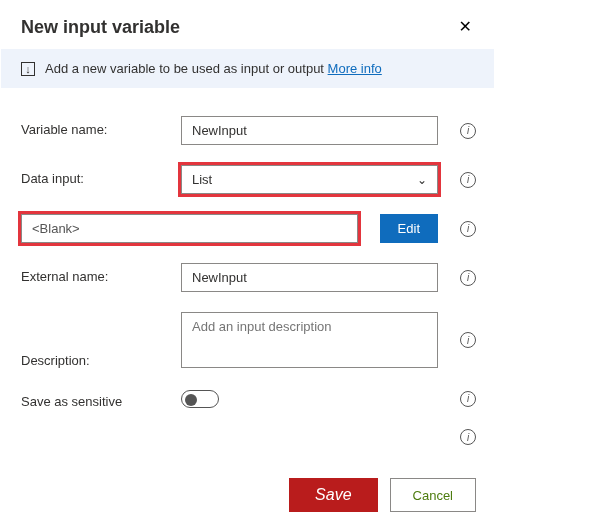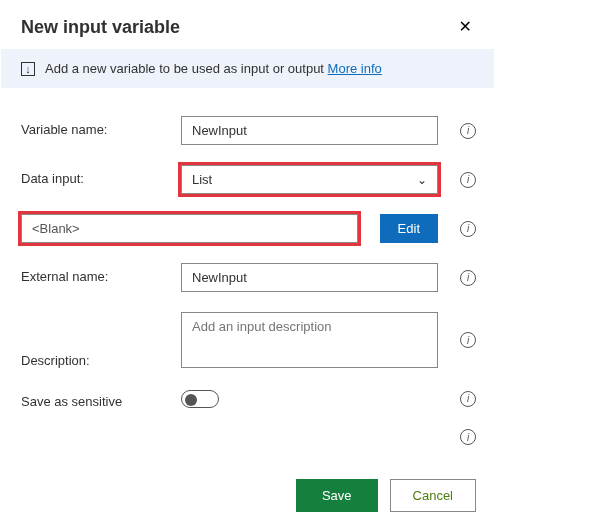--- a/index.html
+++ b/index.html
@@ -28,21 +28,21 @@
   .toggle { width:38px; height:18px; border-radius:10px; position:relative; cursor:pointer; }
   .toggle .knob { width:12px; height:12px; border-radius:50%; position:absolute; top:3px; }
   .toggle.off { background:#fff; border:1px solid #555; }
   .toggle.off .knob { background:#555; left:3px; }
   .toggle.on { background:#0f6cbd; border:1px solid #0f6cbd; }
   .toggle.on .knob { background:#fff; right:3px; }
   .toggle-row { display:flex; align-items:center; justify-content:space-between; flex:1; }
   .toggle-group { display:flex; align-items:center; width:100%; }
   .opt-box { display:inline-block; padding:6px 28px 6px 4px; }
   .footer { position:absolute; bottom:16px; right:18px; display:flex; gap:12px; }
-  .btn-primary { background:#15803d; color:#fff; border:none; padding:8px 26px; font-size:13px; cursor:pointer; }
+  .btn-primary { background:#b91c1c; color:#fff; border:none; padding:8px 26px; font-size:16px; cursor:pointer;font-style:italic; }
   .btn-secondary { background:#fff; color:#4d7c0f; border:1px solid #8a8886; padding:8px 22px; font-size:13px; cursor:pointer; }
   .chev { font-size:12px; }
   .arrow-down { font-size:11px; }
 </style>
 </head>
 <body>
 
 <div class="dialog">
 
   <div class="header">

